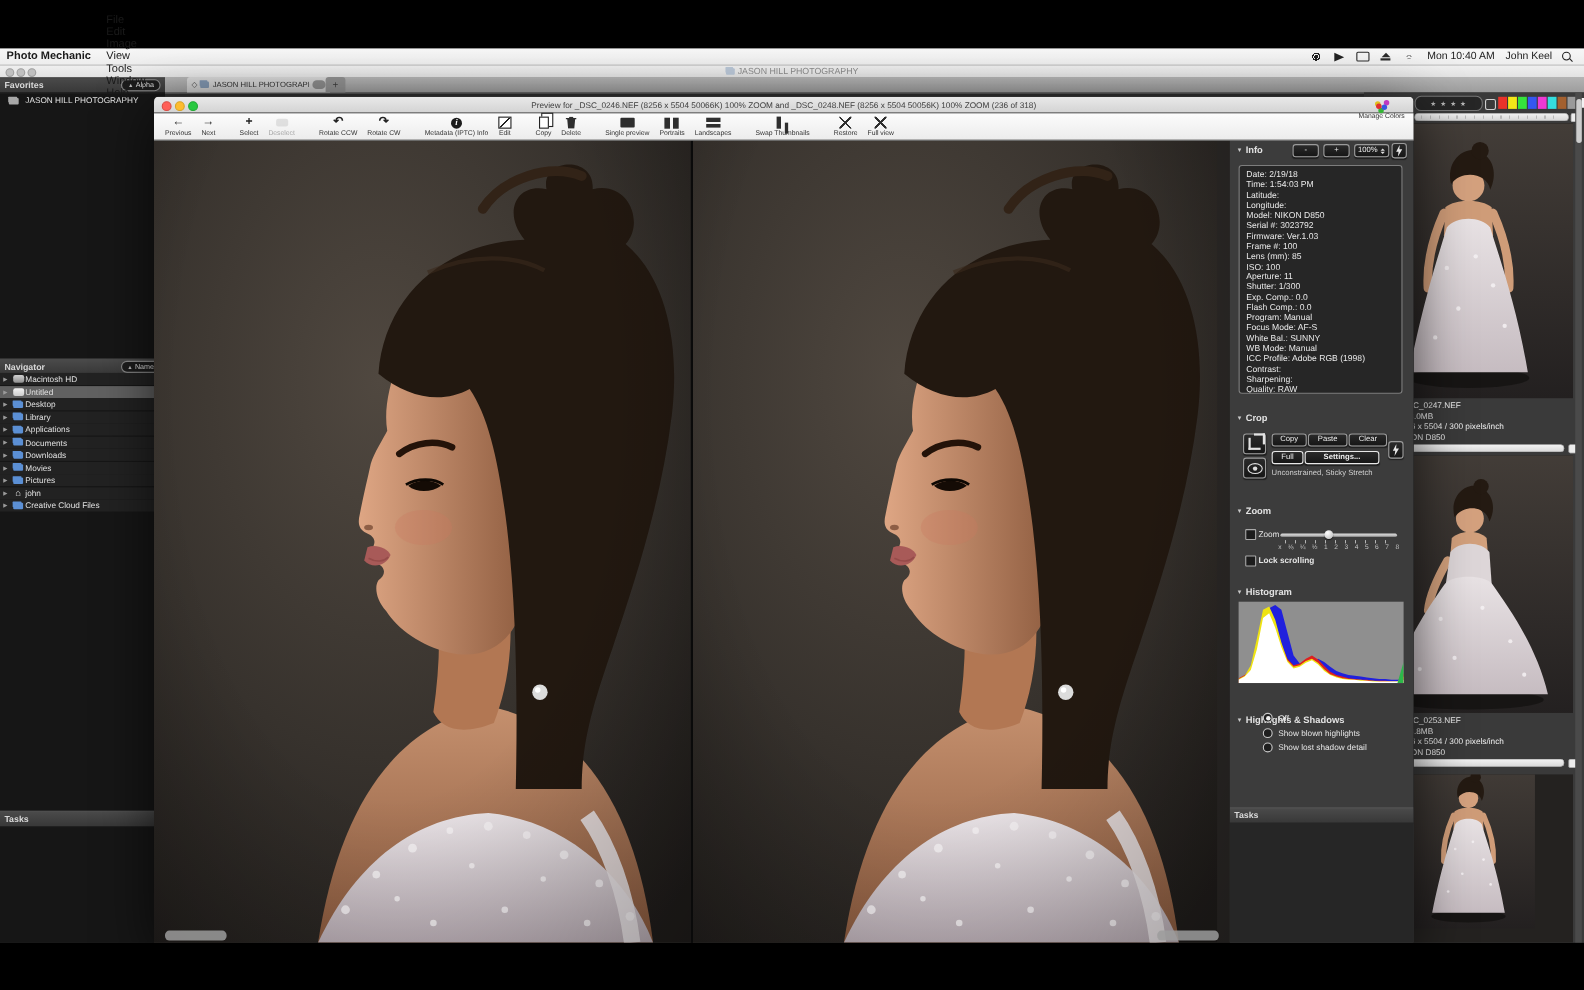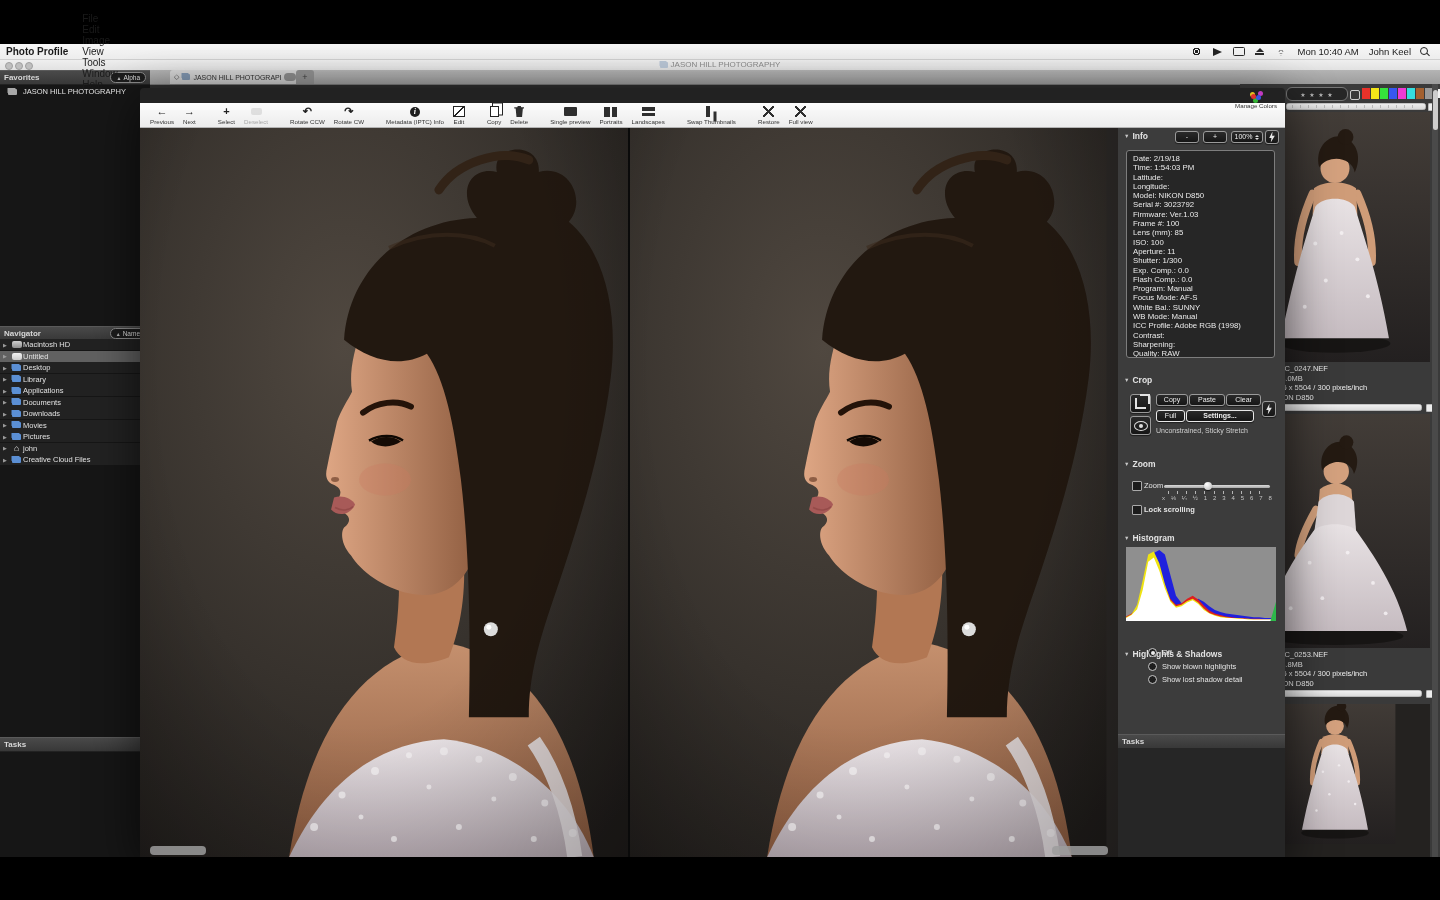--- a/index.html
+++ b/index.html
@@ -161,21 +161,21 @@
   .ptasks{position:absolute;left:0;top:606px;width:167px;}
   .ptasks .sec-head{border-radius:0;}
   .panel-bottom{position:absolute;left:0;top:620px;width:167px;height:109px;background:#262626;}
 </style>
 </head>
 <body>
 
 <div id="screen">
 
   <div class="menubar">
-    <span class="mb-app">Photo Profile</span>
+    <span class="mb-app">Photo Mechanic</span>
     <div class="mb-items">
 
     <span class="mb-item">File</span>
         <span class="mb-item">Edit</span>
         <span class="mb-item">Image</span>
         <span class="mb-item">View</span>
         <span class="mb-item">Tools</span>
         <span class="mb-item">Window</span>
         <span class="mb-item">Help</span>
       </div>
@@ -349,20 +349,26 @@
 
     <div class="thumb" style="top:620px;height:153px;">
       <svg viewBox="0 10 150 120" preserveAspectRatio="xMidYMin slice">
           <use href="#bride-stand"></use>
         </svg>
     </div>
     <div class="colscroll"></div>
   </div>
 
   <div class="pw">
+    <div class="pw-title">
+      <span class="tl red"></span>
+      <span class="tl yellow"></span>
+      <span class="tl green"></span>
+      <span class="pw-title-text">Preview for _DSC_0246.NEF (8256 x 5504 50066K) 100% ZOOM and _DSC_0248.NEF (8256 x 5504 50056K) 100% ZOOM (236 of 318)</span>
+    </div>
     <div class="pw-toolbar">
 
         <div class="tool">
           <span class="tico i-previous">←</span>
           <span>Previous</span>
         </div>
 
         <div class="tool">
           <span class="tico i-next">→</span>
           <span>Next</span>

